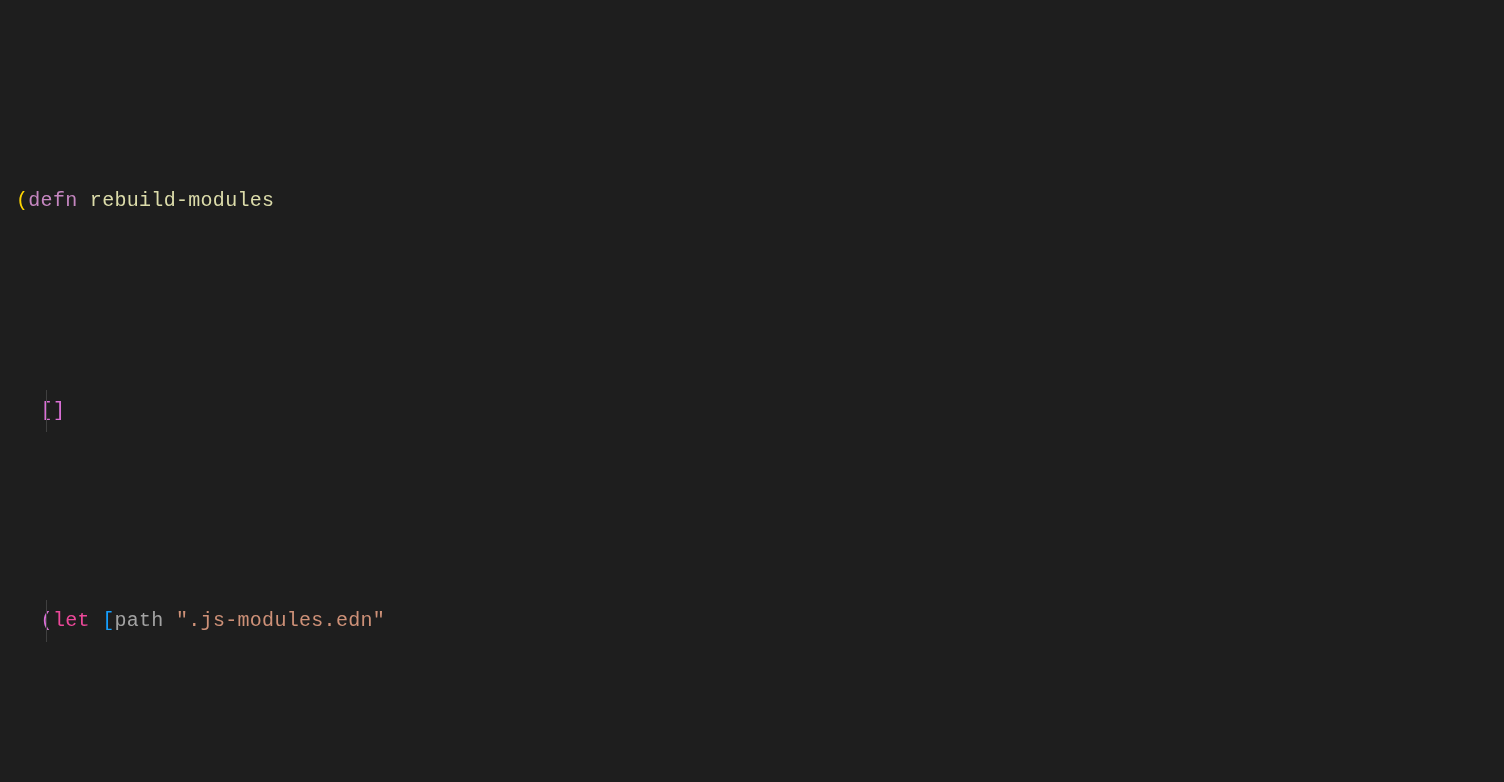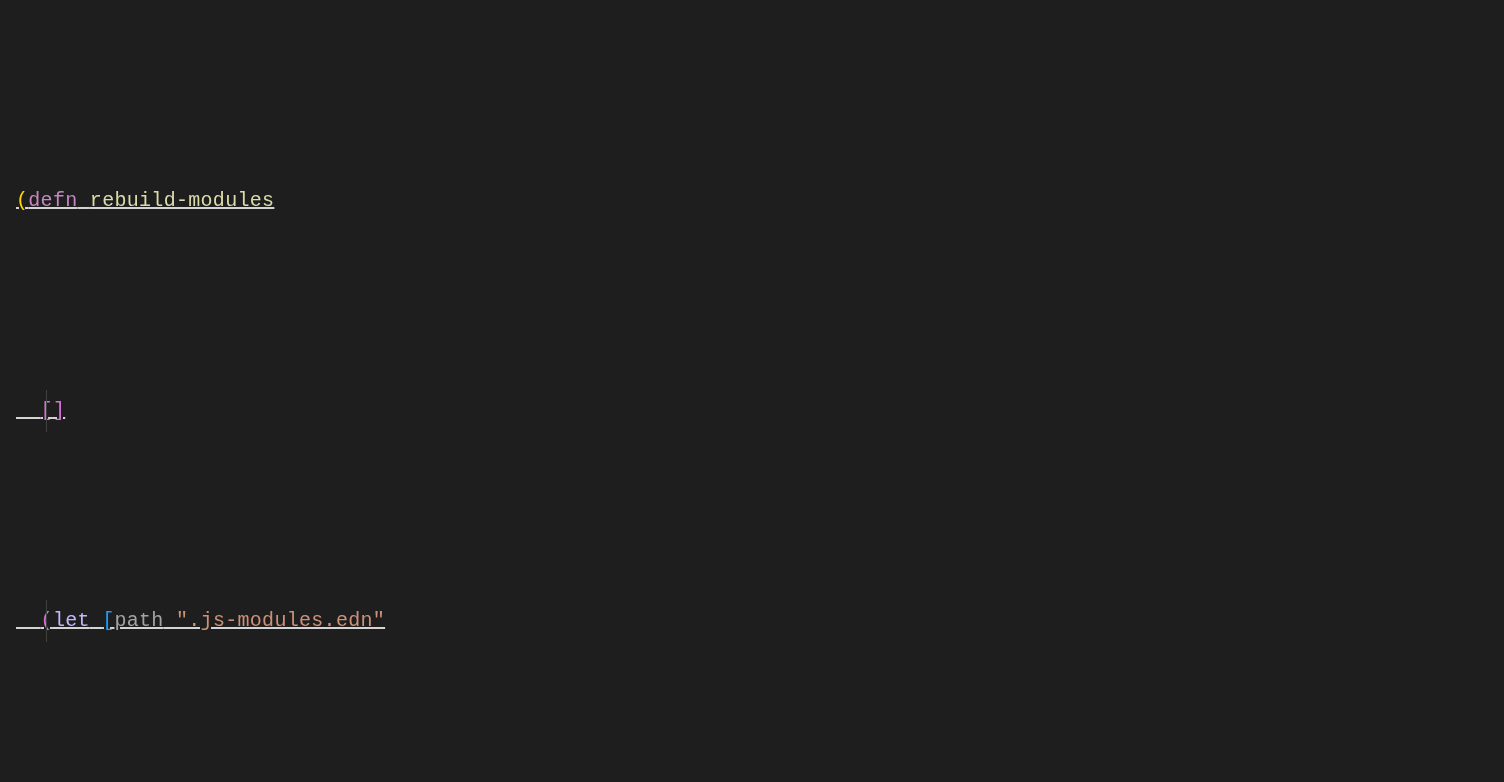--- a/index.html
+++ b/index.html
@@ -13,25 +13,25 @@
   .editor {
     font-family: "SF Mono", "Menlo", "Consolas", "Liberation Mono", monospace;
     font-size: 20px;
     line-height: 42px;
     color: #d4d4d4;
     padding: 12px 0 12px 16px;
     white-space: pre;
     position: relative;
     letter-spacing: 0.3px;
   }
-  .line { display:block; position:relative; height:42px;text-decoration:underline; }
+  .line { display:block; position:relative; height:42px; }
   
   .kw   { color: #c586c0; }   
   .name { color: #dcdcaa; }
-  .macro{ color: #c4b5fd; }   
+  .macro{ color: #ec4899; }   
   .sym2 { color: #a3a3a3; }   
   .str  { color: #ce9178; }
   .gold   { color:#ffd602; }
   .blue   { color:#169fff; }
   .purple { color:#da70d6; }
 
   
   .ig {
     position:absolute;
     top:0;

